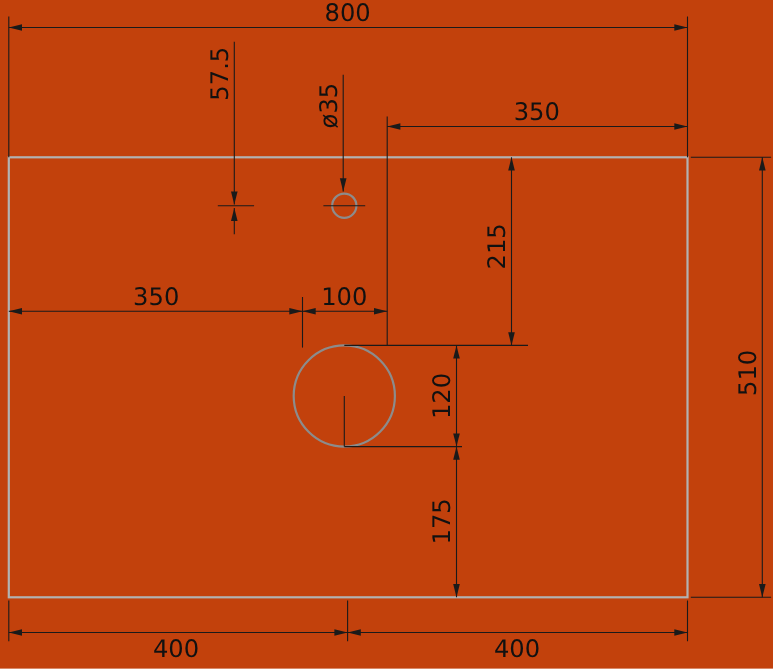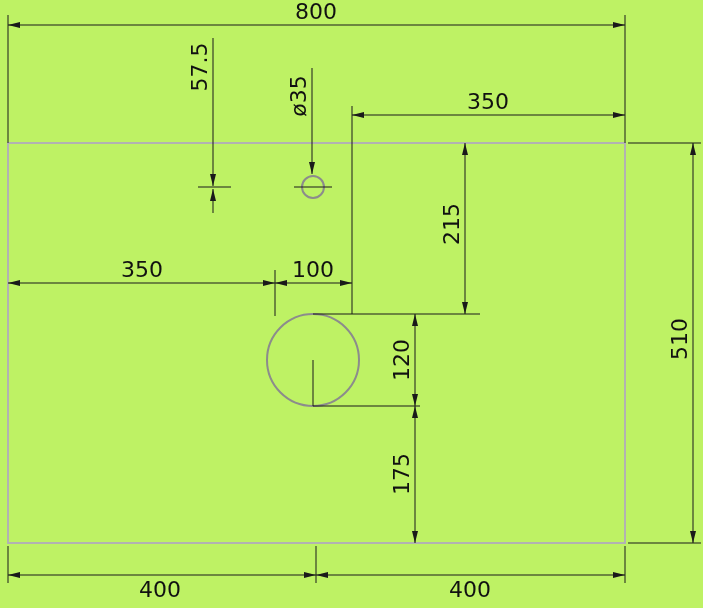--- a/index.html
+++ b/index.html
@@ -1,18 +1,18 @@
 <!DOCTYPE html>
 <html><head>
 <meta charset="utf-8">
 <style>
   html,body { margin:0; padding:0; background:#ffffff; }
   .page {
     width:703px; height:608px;
-    background:#bef264;
+    background:#c2410c;
     font-family:"DejaVu Sans", sans-serif;
     position:relative;
   }
   svg { display:block; }
   .dim  { stroke:#1a1a1a; stroke-width:1; fill:none; }
   .arrow { fill:#1a1a1a; stroke:none; }
   .dim-text {
     font-family:"DejaVu Sans", sans-serif;
     font-size:22px;
     fill:#111111;

